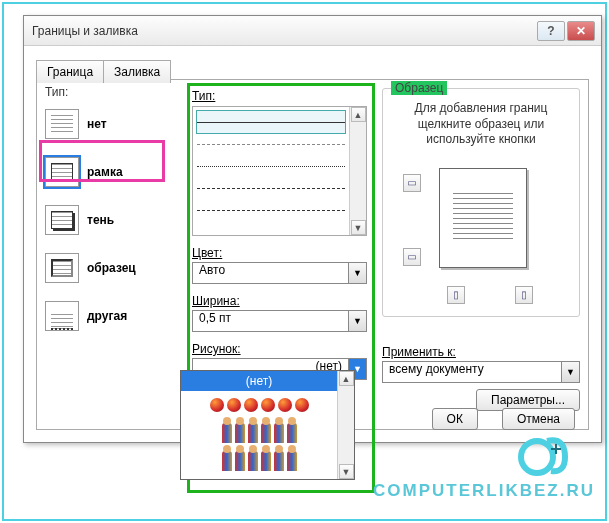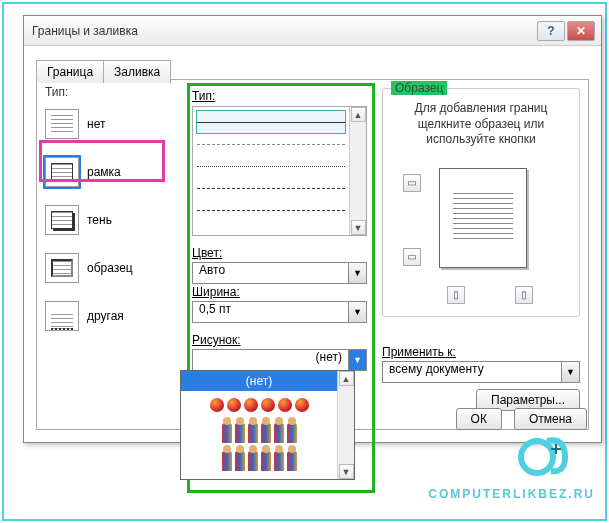--- a/index.html
+++ b/index.html
@@ -12,21 +12,21 @@
   .win-btn { width: 28px; height: 20px; border: 1px solid #aaa; border-radius: 2px; display: flex; align-items: center; justify-content: center; font-weight: bold; }
   .help-btn { background: linear-gradient(#f5f9fc,#dce8f2); color: #555; }
   .close-btn { background: linear-gradient(#e98a8a,#c94d4d); color: #fff; }
   .tabs { position: absolute; left: 12px; top: 44px; display: flex; align-items: center; }
   .tab { border: 1px solid #aaa; border-bottom: none; padding: 4px 10px; background: linear-gradient(#fdfdfd,#ececec); margin-right: -1px; position: relative; z-index: 1; }
   .tab.active { background: #fff; z-index: 3; }
   .tab.highlight-blue { outline: 3px solid #1818cf; outline-offset: -1px; z-index: 5; }
   .panel { position: absolute; left: 12px; right: 12px; top: 63px; bottom: 12px; border: 1px solid #aaa; background: #fff; }
   .section-label { color: #333; }
   .type-col { position: absolute; left: 8px; top: 5px; width: 135px; }
-  .type-item { display: flex; align-items: center; gap: 8px; margin: 10px 0 18px 0; cursor: pointer; }
+  .type-item { display: flex; align-items: center; gap: 8px; margin: 10px 0 18px 0; cursor: pointer; font-weight: bold; }
   .type-icon { width: 34px; height: 30px; border: 1px solid #999; background: #fff; position: relative; display:flex; align-items:center; justify-content:center; }
   .type-icon.sel { outline: 2px solid #2a7de1; }
   .type-icon .lines { width: 22px; height: 18px; background: repeating-linear-gradient(#999,#999 1px,transparent 1px,transparent 4px); }
   .type-icon.box .lines { border: 1px solid #333; padding:1px; }
   .type-icon.shadow .lines { border: 1px solid #333; box-shadow: 2px 2px 0 #333; }
   .type-icon.threeD .lines { border: 2px solid #333; border-right-color:#888; border-bottom-color:#888; }
   .type-icon.custom { align-items:flex-end; }
   .type-icon.custom .lines { border-bottom: 2px dotted #333; height:16px; }
   .type-label { text-decoration: underline; text-decoration-color: transparent; }
   .pink-box { position: absolute; left: 2px; top: 60px; width: 126px; height: 42px; border: 3px solid #e83ba6; pointer-events: none; }
@@ -62,22 +62,22 @@
   .prev-grid { position: relative; height: 130px; }
   .page-prev { position: absolute; left: 48px; top: 12px; width: 88px; height: 100px; border: 1px solid #666; box-shadow: 2px 2px 0 #bbb; display:flex; align-items:center; justify-content:center; }
   .page-prev .txt { width: 60px; height: 50px; background: repeating-linear-gradient(#888,#888 1px,transparent 1px,transparent 5px); }
   .edge-btn { position:absolute; width:18px; height:18px; border:1px solid #aaa; background: linear-gradient(#fdfdfd,#e8e8e8); display:flex; align-items:center; justify-content:center; font-size:10px; color:#447; }
   .eb-top { left: 12px; top: 18px; }
   .eb-bottom { left: 12px; top: 92px; }
   .apply-row { margin-top: 28px; }
   .apply-combo { width: 100%; }
   .btn { border: 1px solid #888; background: linear-gradient(#fdfdfd,#e6e6e6); border-radius: 3px; padding: 3px 14px; cursor: pointer; }
   .params-row { text-align: right; margin-top: 6px; }
-  .dlg-buttons { position: absolute; right: 14px; bottom: 12px; display: flex; gap: 12px; }
-  .watermark { position: absolute; right: 14px; bottom: 22px; font-size: 12px; font-weight: 600; color: #5ac7d8; letter-spacing: 2px; z-index: 200; }
+  .dlg-buttons { position: absolute; right: 26px; bottom: 12px; display: flex; gap: 24px; }
+  .watermark { position: absolute; right: 14px; bottom: 22px; font-size: 17px; font-weight: 600; color: #5ac7d8; letter-spacing: 2px; z-index: 200; }
   .logo { position: absolute; right: 32px; bottom: 44px; width: 60px; height: 52px; z-index:200; }
   .u { text-decoration: underline; }
 </style>
 </head>
 <body>
 
 <div class="outer-border"></div>
 
 <div class="dialog">
   <div class="titlebar">
@@ -162,21 +162,21 @@
           <div class="arr">▼</div>
         </div>
       </div>
 
       <div class="lbl u" style="margin-top:10px">Цвет:</div>
       <div class="combo split">
         <div class="val">Авто</div>
         <div class="dd">▼</div>
       </div>
 
-      <div class="lbl u" style="margin-top:1px">Ширина:</div>
+      <div class="lbl u" style="margin-top:10px">Ширина:</div>
       <div class="combo spin">
         <div class="val">0,5 пт</div>
         <div class="dd">▼</div>
       </div>
 
       <div class="lbl u" style="margin-top:10px">Рисунок:</div>
       <div class="combo">
         <div class="val" style="text-align:right">(нет)</div>
         <div class="dd" style="background:#2a7de1;color:#fff">▼</div>
       </div>

